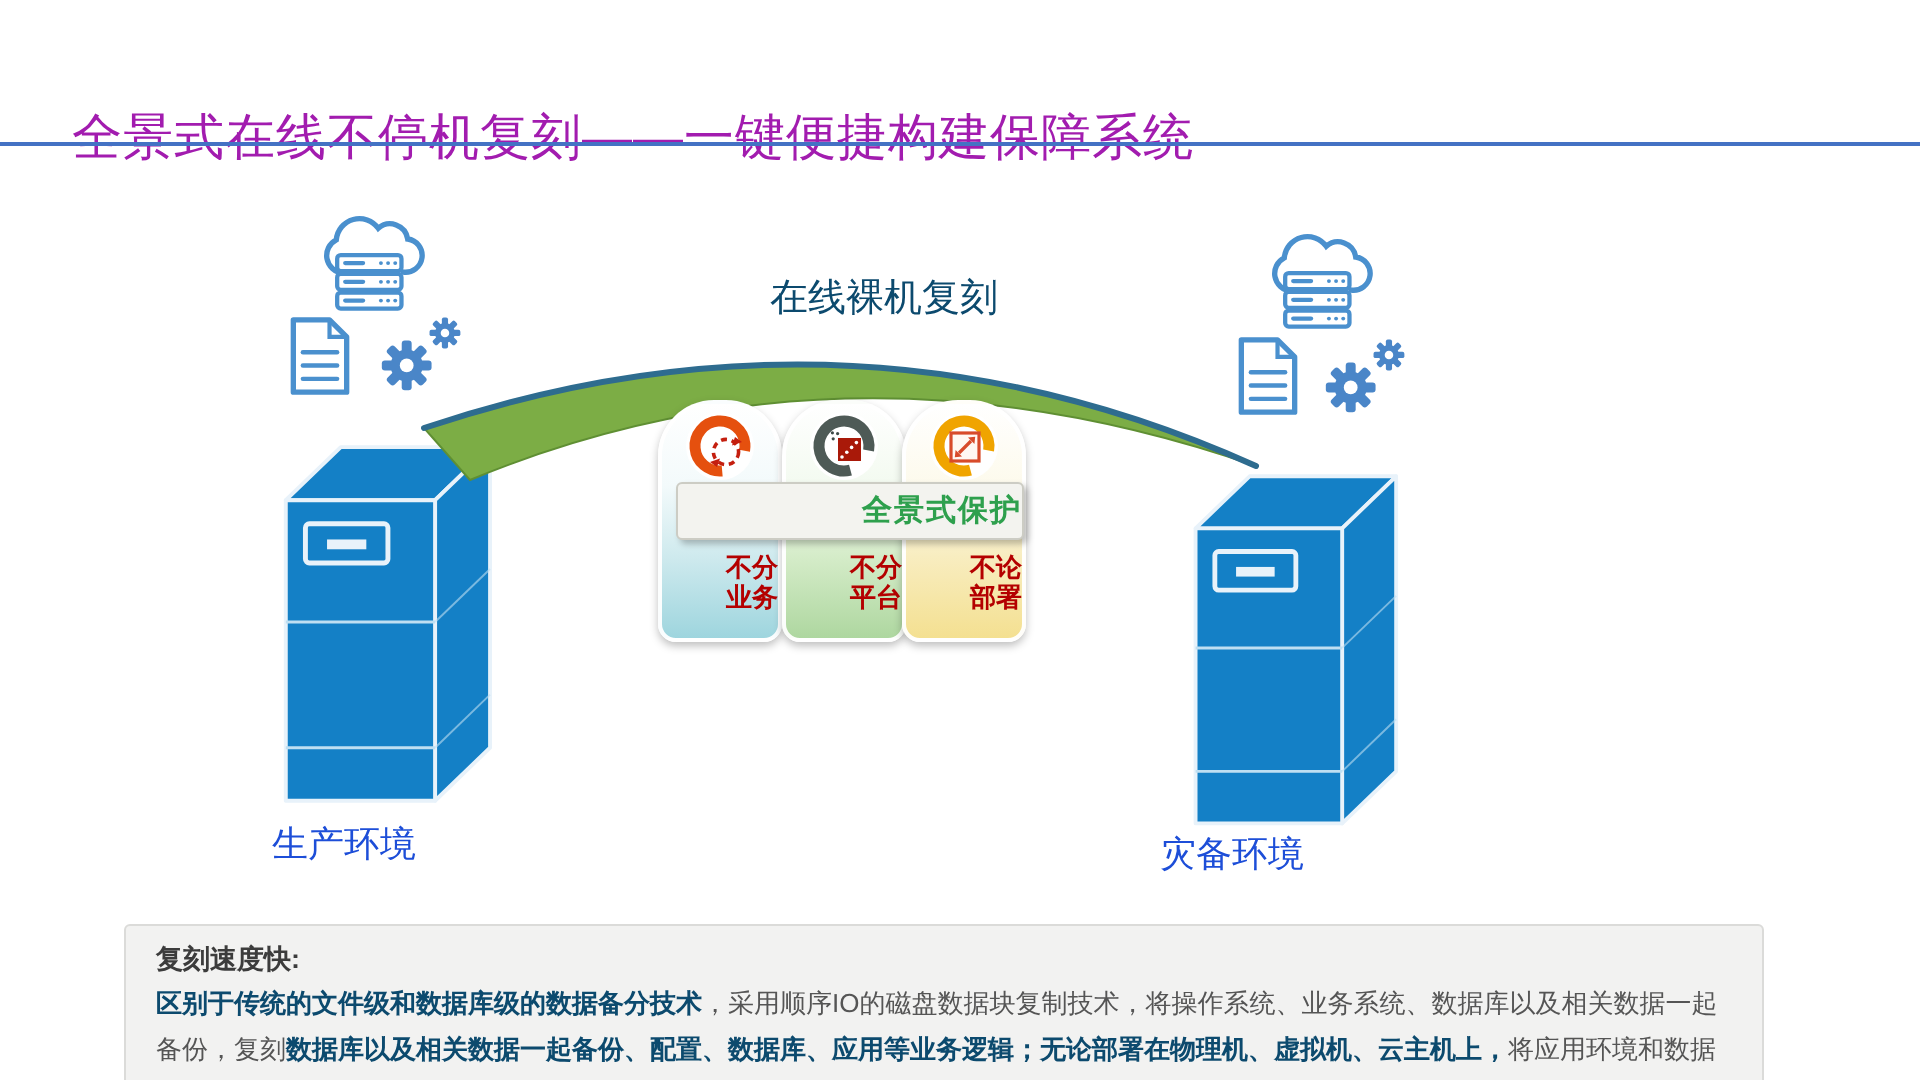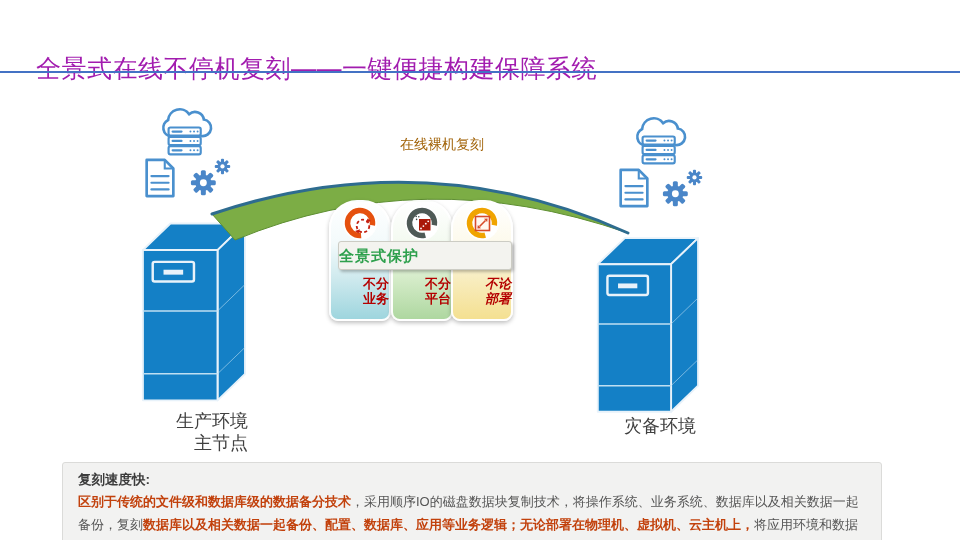--- a/index.html
+++ b/index.html
@@ -10,46 +10,46 @@
   .slide-title{position:absolute;left:36px;top:20px;font-size:25px;font-weight:400;
                color:#a21caf;letter-spacing:0.5px;white-space:nowrap;margin-top:32px;}
   .title-divider{position:absolute;left:0;top:71px;width:960px;height:2px;background:#4472c4;}
 
   
   .abs{position:absolute;}
 
   
   .arrow-svg{position:absolute;left:198px;top:134px;width:460px;height:120px;z-index:3;}
   .arrow-label{position:absolute;left:352px;top:136px;width:180px;text-align:center;
-               font-family:"DejaVu Serif","Liberation Serif",serif;font-size:14px;color:#a16207;z-index:2;}
-
-  
-  .server-label{position:absolute;text-align:right;font-family:Liberation Mono, monospace;
-                font-size:18px;color:#404040;line-height:22px;z-index:2;}
+               font-family:"DejaVu Serif","Liberation Serif",serif;font-size:19px;color:#0c4a6e;z-index:2;}
+
+  
+  .server-label{position:absolute;text-align:left;font-family:Liberation Serif, serif;
+                font-size:18px;color:#1d4ed8;line-height:22px;z-index:2;}
 
   
   .pillar{position:absolute;top:200px;width:58px;height:117px;border:2px solid rgba(255,255,255,.95);
           border-radius:28px 28px 9px 9px;box-shadow:0 2px 4px rgba(0,0,0,.25);z-index:4;}
   .p1{background:linear-gradient(180deg,#ffffff 0%,#f3fafb 35%,#cfeaee 65%,#9ed5de 100%);}
   .p2{background:linear-gradient(180deg,#ffffff 0%,#f3faf0 35%,#d5ecc9 65%,#aed7a0 100%);}
   .p3{background:linear-gradient(180deg,#ffffff 0%,#fdfaec 35%,#f8edc0 65%,#f4e091 100%);}
   .pillar-circle{position:absolute;left:50%;top:2px;transform:translateX(-50%);width:38px;height:38px;z-index:5;}
   .pillar-label{position:absolute;left:0;top:74px;width:100%;text-align:right;color:#b40000;
                 font-weight:700;font-size:13px;line-height:15px;z-index:5;}
   .banner{position:absolute;left:338px;top:241px;width:172px;height:27px;background:#f3f3ef;
           border:1px solid #ccccc4;border-radius:3px;box-shadow:2px 2px 3px rgba(0,0,0,.25);
-          text-align:left;line-height:27px;font-size:15px;font-weight:700;color:#2ea04d;
+          text-align:right;line-height:27px;font-size:15px;font-weight:700;color:#2ea04d;
           letter-spacing:1px;z-index:6;}
 
   
   .footer-box{position:absolute;left:62px;top:462px;width:820px;min-height:72px;background:#f2f2f1;
               border:1px solid #dbdbd9;border-radius:3px;box-sizing:border-box;padding:6px 15px 6px 15px;z-index:2;}
   .footer-heading{font-size:13.5px;font-weight:700;color:#3c3c3c;line-height:21px;}
   .footer-para{font-size:13px;color:#555;line-height:23px;margin:0;}
-  .footer-para .b{font-weight:700;color:#c2410c;}
+  .footer-para .b{font-weight:700;color:#0c4a6e;}
 </style>
 </head>
 <body>
 
 <div id="slide">
 
   <div class="slide-title">全景式在线不停机复刻——一键便捷构建保障系统</div>
   <div class="title-divider"></div>
 
   <div class="arrow-label">在线裸机复刻</div>
@@ -183,21 +183,20 @@
       <path d="M6 96 H82"></path>
         <path d="M6 160 H82"></path>
     </g>
     <g stroke="#bfdff2" stroke-width="1" opacity="0.6">
       <path d="M82 96 L110 69"></path>
         <path d="M82 160 L110 133"></path>
     </g>
   </svg>
   <div class="server-label" style="left:136px;top:411px;width:112px;">
     <div>生产环境</div>
-    <div>主节点</div>
   </div>
 
   <svg class="abs" style="left:592px;top:230px;z-index:2;" width="108" height="186" viewBox="0 0 112 190">
     <g stroke="#e8f2fa" stroke-width="2" stroke-linejoin="round" fill="#1480c6">
       <polygon points="6,34 34,7 110,7 82,34"></polygon>
       <polygon points="82,34 110,7 110,160 82,187"></polygon>
       <rect x="6" y="34" width="76" height="153"></rect>
     </g>
     <rect x="16" y="46" width="42" height="20" rx="2" fill="none" stroke="#e8f2fa" stroke-width="2.5"></rect>
     <rect x="27" y="54" width="20" height="5" fill="#e8f2fa"></rect>
@@ -244,21 +243,21 @@
           <circle cx="15.8" cy="12.8" r="0.8"></circle>
           <circle cx="13.2" cy="12.4" r="0.8"></circle>
       </g>
     </svg>
     <div class="pillar-label">
       <div>不分</div>
       <div>平台</div>
     </div>
   </div>
 
-  <div class="pillar p3" style="left:451px;font-style:italic;">
+  <div class="pillar p3" style="left:451px;">
     <svg class="pillar-circle" viewBox="0 0 38 38">
       <circle cx="19" cy="19" r="17" fill="#ffffff"></circle>
       <circle cx="19" cy="19" r="12.5" fill="#ffffff" stroke="#f0a400" stroke-width="5.5" stroke-dasharray="64 15" transform="rotate(75 19 19)"></circle>
       <rect x="12.5" y="12.5" width="14" height="14" fill="#fff8f2" stroke="#d84b2a" stroke-width="1.6"></rect>
       <path d="M16.5 22.5 L22.5 16.5" stroke="#d84b2a" stroke-width="1.6"></path>
       <polygon points="21,14.8 24.6,14.4 24.2,18" fill="#d84b2a"></polygon>
       <polygon points="14.8,21 14.4,24.6 18,24.2" fill="#d84b2a"></polygon>
     </svg>
     <div class="pillar-label">
       <div>不论</div>

